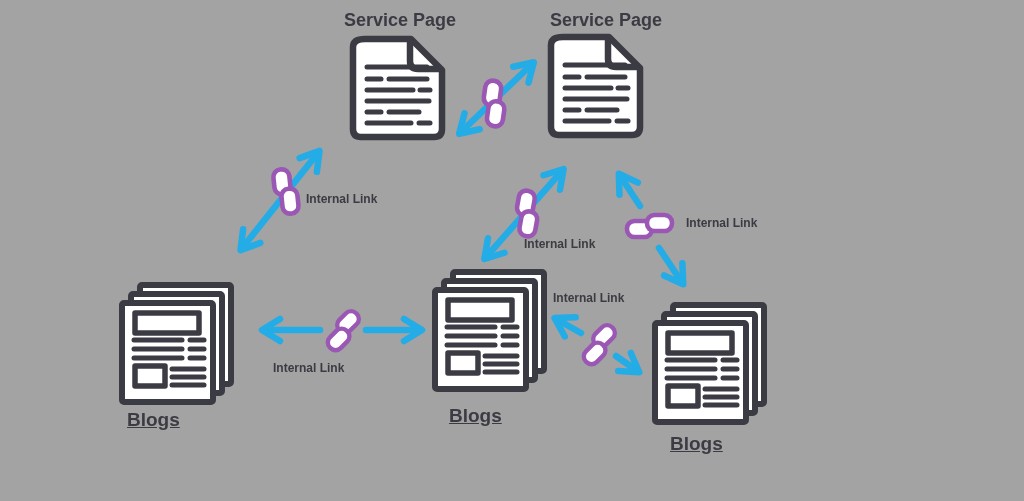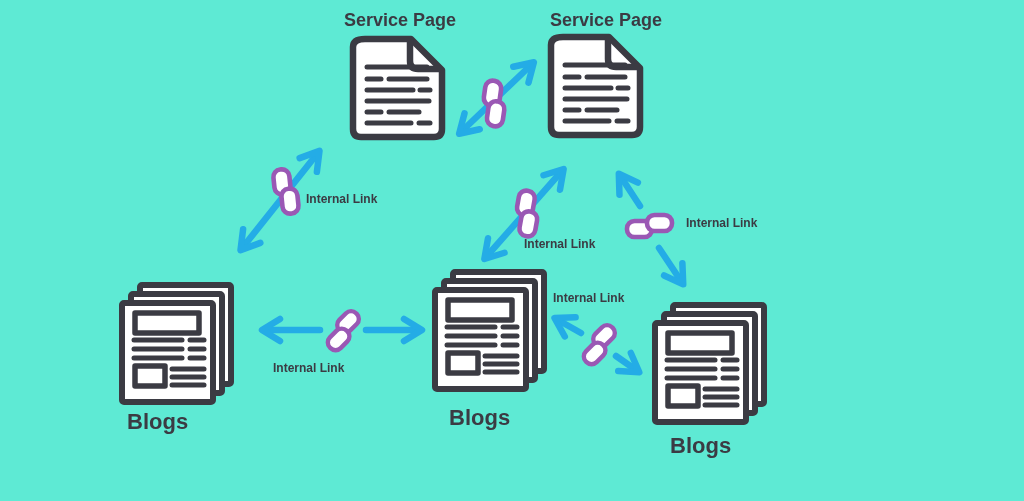--- a/index.html
+++ b/index.html
@@ -1,26 +1,26 @@
 <!DOCTYPE html>
 <html><head>
 <meta charset="utf-8">
 <style>
   html,body{margin:0;padding:0;background:#fff;}
   .canvas{
-    position:relative;width:1024px;height:501px;background:#5eead4;overflow:hidden;
+    position:relative;width:1024px;height:501px;background:#a3a3a3;overflow:hidden;
     font-family:"Liberation Sans","DejaVu Sans",sans-serif;
   }
   .overlay{position:absolute;left:0;top:0;width:1024px;height:501px;overflow:visible;}
   .node-icon{position:absolute;overflow:visible;}
   .lbl{
     position:absolute;font-weight:700;color:#3b3b43;white-space:nowrap;line-height:1.1;
   }
   .lbl-node-top{font-size:18px;text-align:center;width:160px;}
-  .lbl-blogs{font-size:22px;}
+  .lbl-blogs{font-size:19px;text-decoration:underline;}
   .lbl-edge{font-size:12px;}
 </style>
 </head>
 <body>
 
 <div class="canvas">
 
   <svg class="overlay" viewBox="0 0 1024 501" xmlns="http://www.w3.org/2000/svg">
     <defs>
       <marker id="ah" markerUnits="userSpaceOnUse" markerWidth="30" markerHeight="30" viewBox="0 0 30 30" refX="20" refY="15" orient="auto-start-reverse">

